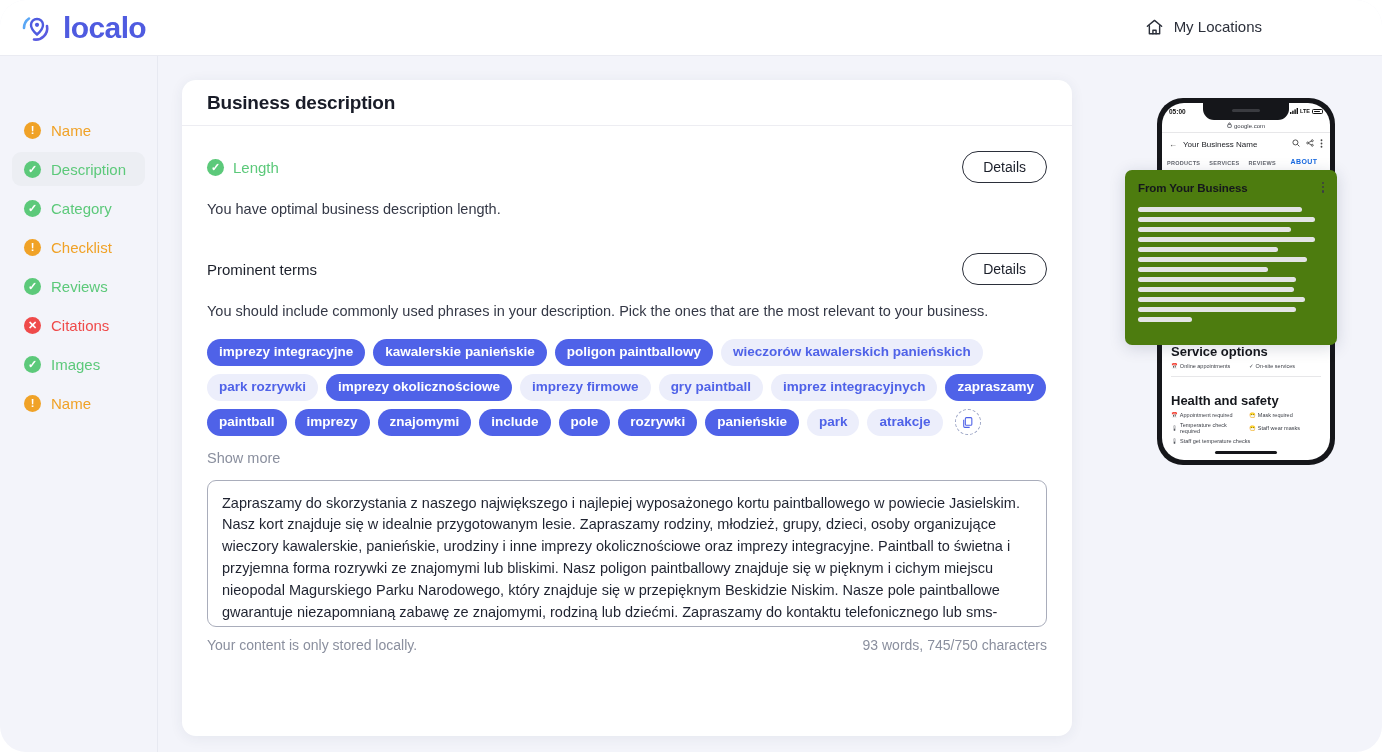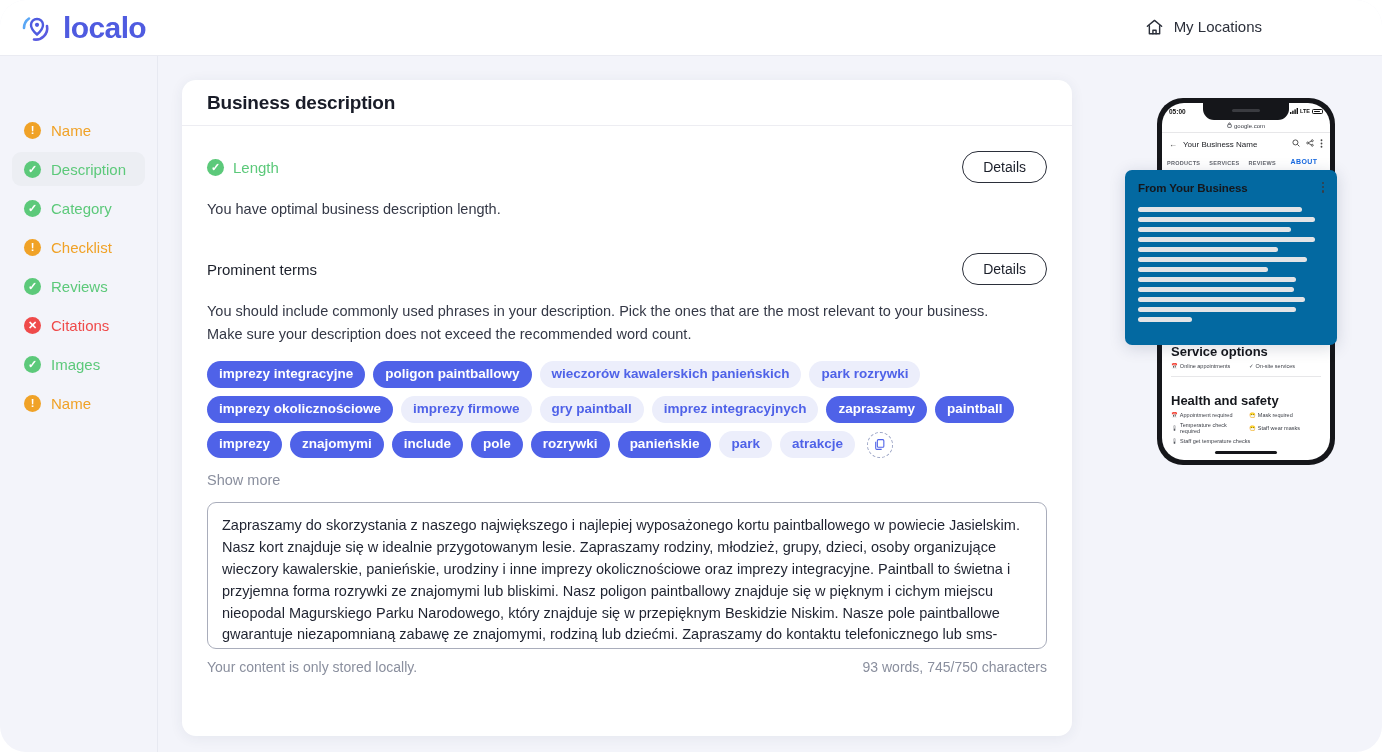--- a/index.html
+++ b/index.html
@@ -208,21 +208,21 @@
   .pc-col { flex: 1; display: flex; align-items: center; gap: 2px; }
   .pc-div { height: .6px; background: #e7e7e9; margin-top: 7px; }
   .home-ind {
     position: absolute; bottom: 6px; left: 50%; transform: translateX(-50%);
     width: 62px; height: 3px; background: #15161a; border-radius: 2px;
   }
   
   .overlay {
     position: absolute; left: 0; top: 78px;
     width: 212px; height: 175px;
-    background: #0369a1; border-radius: 7px;
+    background: #4d7c0f; border-radius: 7px;
     box-shadow: 0 3px 16px rgba(30,40,80,.17);
     padding: 12px 13px; z-index: 6;
   }
   .ov-head { display: flex; align-items: flex-start; justify-content: space-between; }
   .ov-title { font-size: 11.5px; font-weight: 700; color: #15171c; letter-spacing: -.1px; }
   .ov-dots { display: flex; flex-direction: column; gap: 2px; align-items: center; cursor: pointer; }
   .ov-dots i { width: 2.2px; height: 2.2px; border-radius: 50%; background: #3a3d45; display: block; }
   .skel { margin-top: 13px; }
   .skel div { height: 5px; background: #e4e4e6; border-radius: 3px; margin-bottom: 5px; }
 </style>
@@ -308,25 +308,25 @@
       <div class="gap-32"></div>
 
       <div class="section-row">
         <div class="section-left">
           <span class="section-label plain">Prominent terms</span>
         </div>
         <button class="details-btn">Details</button>
       </div>
       <div class="body-text">
         <div>You should include commonly used phrases in your description. Pick the ones that are the most relevant to your business.</div>
-        <div>Make sure your description does not exceed the recommended word count.</div>
       </div>
 
       <div class="tags" id="tags">
           <div class="tag solid">imprezy integracyjne</div>
+          <div class="tag solid">kawalerskie panieńskie</div>
           <div class="tag solid">poligon paintballowy</div>
           <div class="tag light">wieczorów kawalerskich panieńskich</div>
           <div class="tag light">park rozrywki</div>
           <div class="tag solid">imprezy okolicznościowe</div>
           <div class="tag light">imprezy firmowe</div>
           <div class="tag light">gry paintball</div>
           <div class="tag light">imprez integracyjnych</div>
           <div class="tag solid">zapraszamy</div>
           <div class="tag solid">paintball</div>
           <div class="tag solid">imprezy</div>

